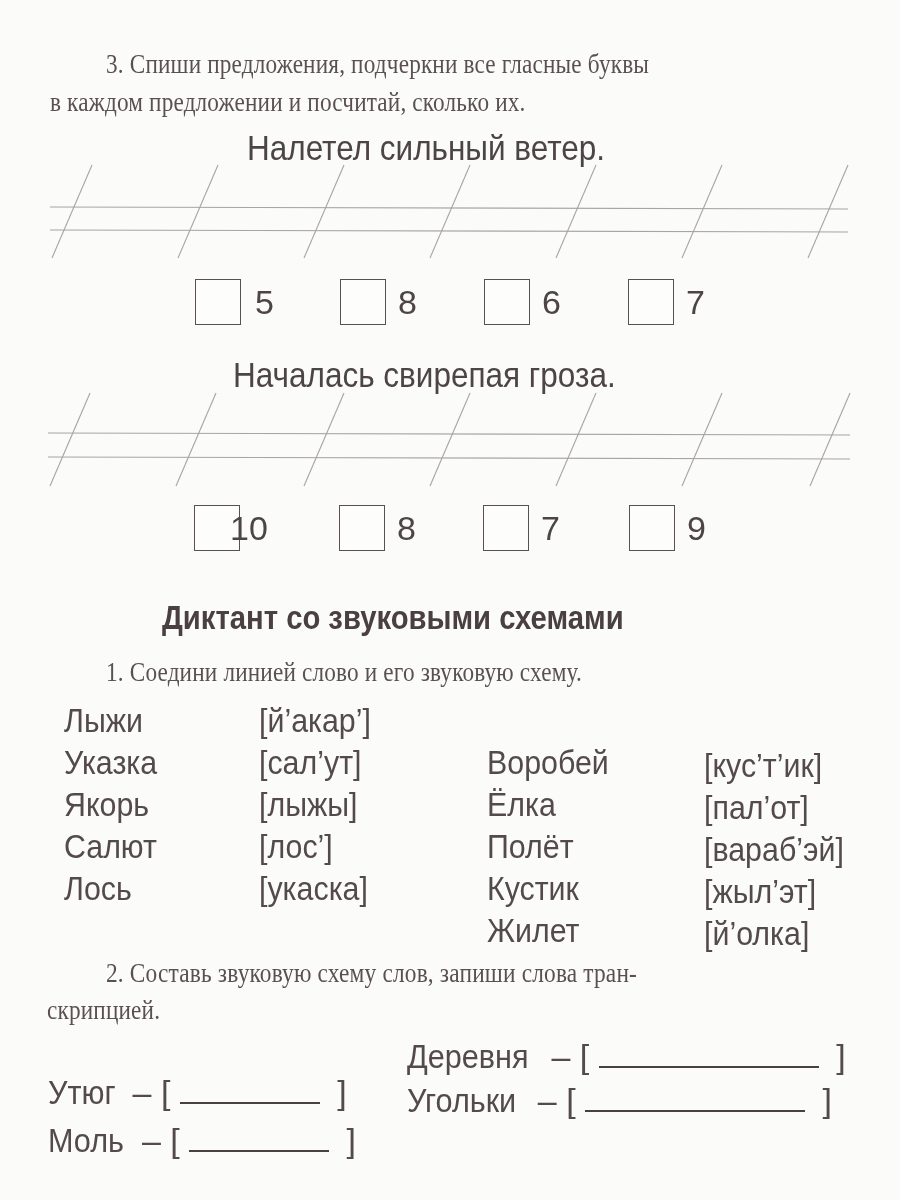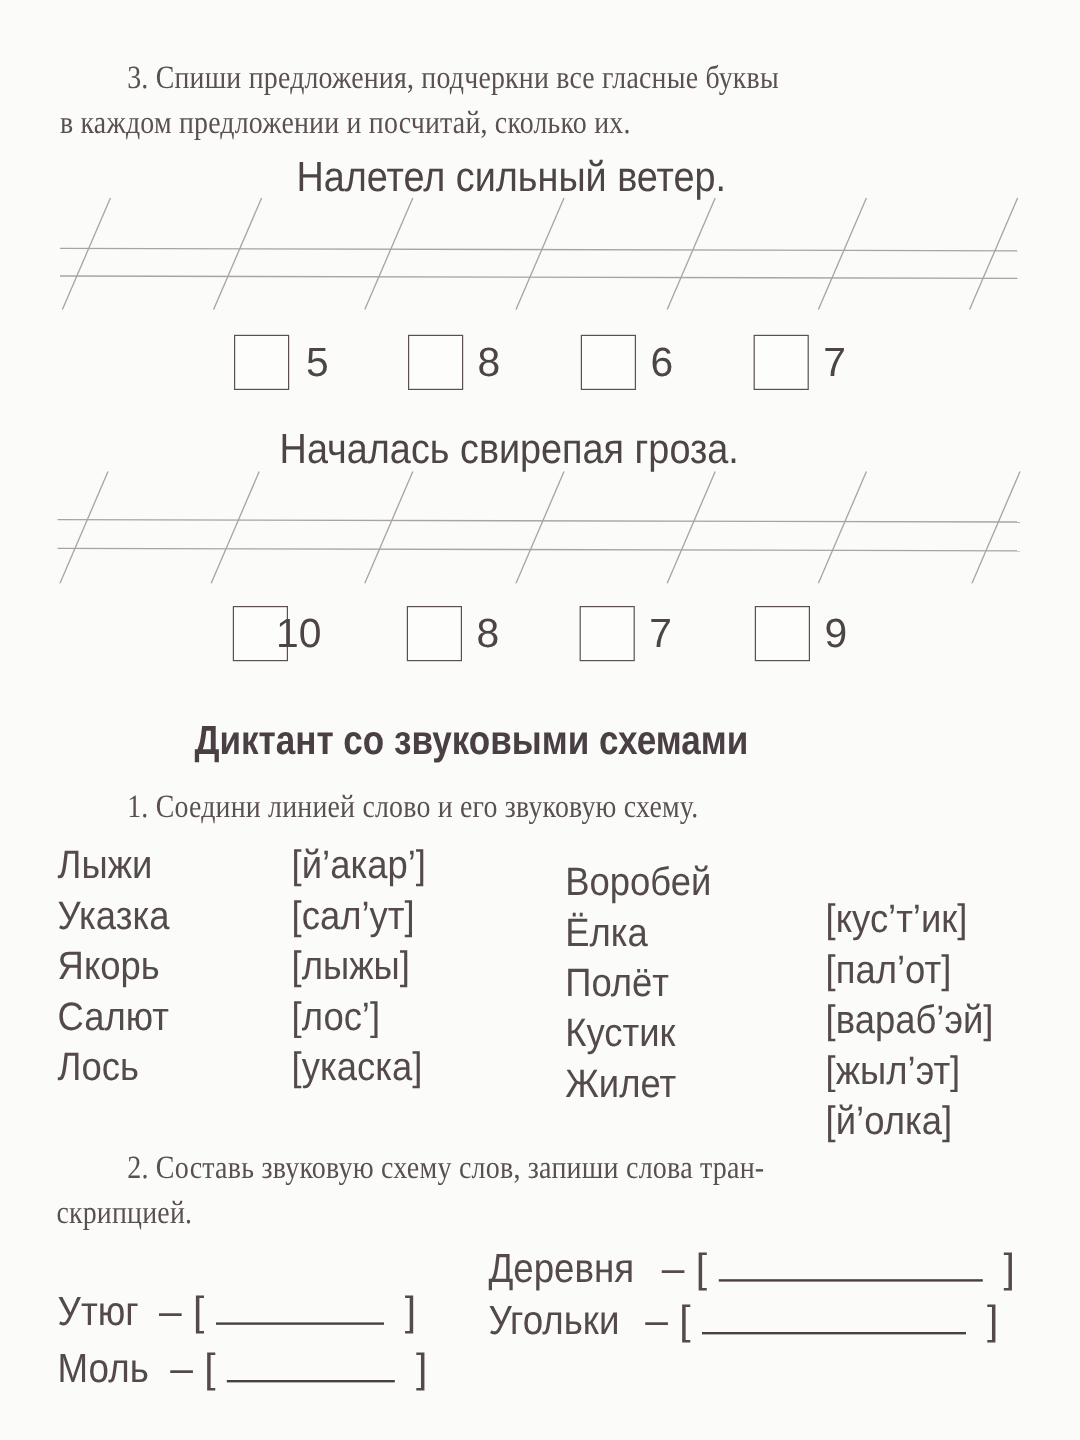--- a/index.html
+++ b/index.html
@@ -28,21 +28,21 @@
     position: absolute; left: 0; top: 0; width: 44px; height: 44px;
     border: 1.5px solid #5a5052; background: #fdfdfc;
   }
   .choice .num {
     position: absolute; top: 4px; font-size: 34px; color: #4d4446; line-height: 38px;
   }
   .heading {
     font-weight: bold; font-size: 34px; color: #4a3f42; white-space: nowrap;
     transform: scaleX(0.86); transform-origin: left top;
   }
-  .col { position: absolute; }
+  .col { position: absolute; margin-left: 16px; }
   .col .item {
     font-size: 33px; line-height: 42px; color: #544a4c; white-space: nowrap;
     transform: scaleX(0.92); transform-origin: left top;
   }
   .fill-row { position: absolute; font-size: 34px; color: #544a4c; white-space: nowrap; }
   .fill-row .word { display: inline-block; transform: scaleX(0.9); transform-origin: left center; }
   .blank {
     display: inline-block; border-bottom: 2px solid #4a3f42; height: 30px; vertical-align: baseline;
   }
   .bracket { display: inline-block; }
@@ -138,21 +138,21 @@
   <div class="item">Салют</div>
   <div class="item">Лось</div>
 </div>
 <div class="col" style="left:243px; top:700px;">
   <div class="item">[й’акар’]</div>
   <div class="item">[сал’ут]</div>
   <div class="item">[лыжы]</div>
   <div class="item">[лос’]</div>
   <div class="item">[укаска]</div>
 </div>
-<div class="col" style="left:471px; top:714px;">
+<div class="col" style="left:471px; top:742px;">
   <div class="item">Воробей</div>
   <div class="item">Ёлка</div>
   <div class="item">Полёт</div>
   <div class="item">Кустик</div>
   <div class="item">Жилет</div>
 </div>
 <div class="col" style="left:688px; top:745px;">
   <div class="item">[кус’т’ик]</div>
   <div class="item">[пал’от]</div>
   <div class="item">[вараб’эй]</div>

